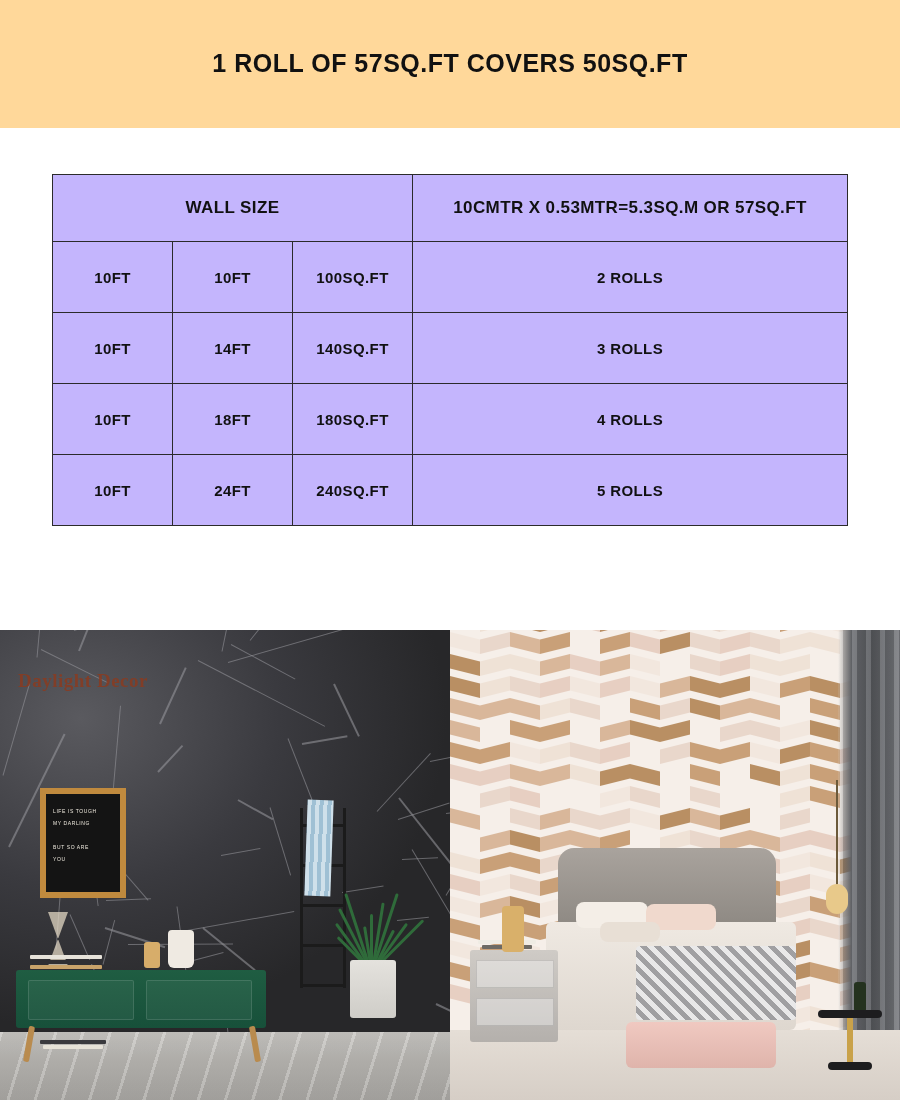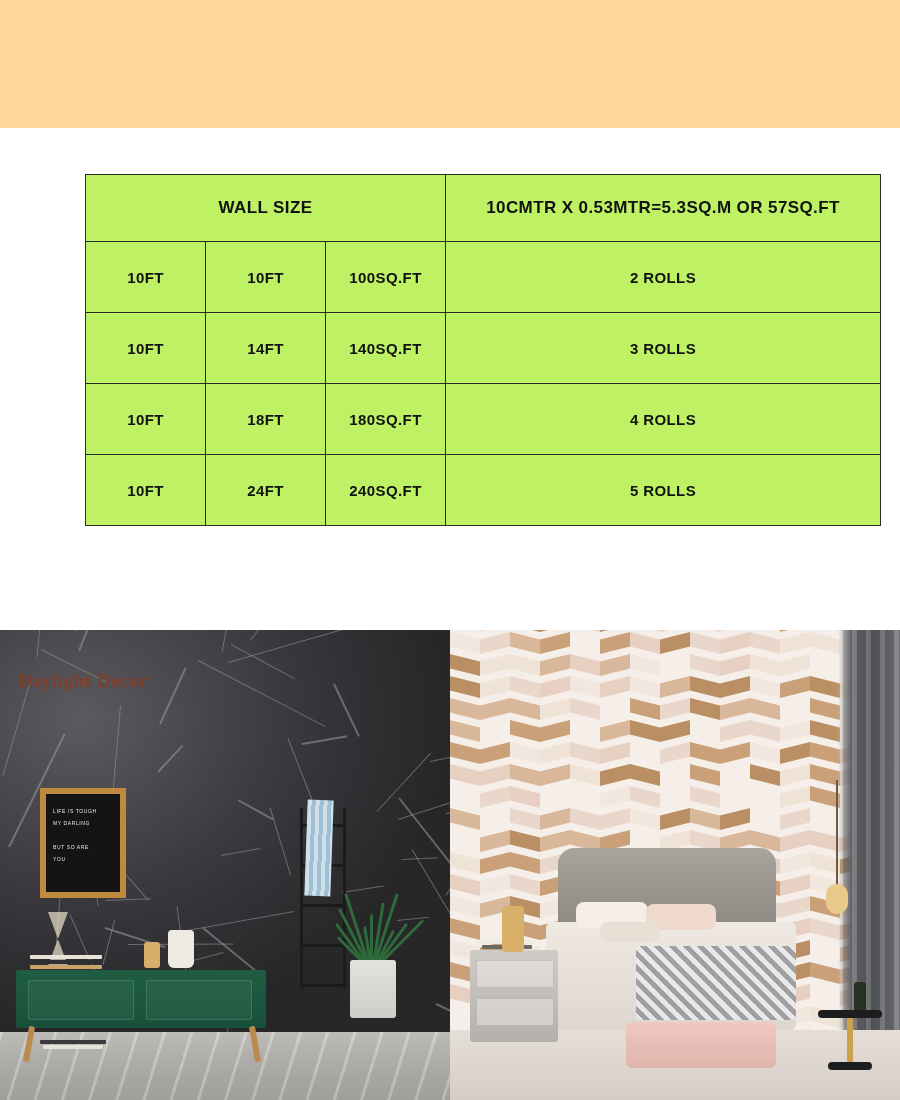--- a/index.html
+++ b/index.html
@@ -29,23 +29,22 @@
   }
 
   
   .table-wrap{
     padding:46px 52px 0 52px;
     box-sizing:border-box;
   }
   table.rolls{
     border-collapse:collapse;
     width:796px;
-    background:#bef264;
+    background:#c4b5fd;
     table-layout:fixed;
-    margin-left:33px;
   }
   table.rolls td{
     border:1px solid #2b2b2b;
     text-align:center;
     vertical-align:middle;
     font-weight:bold;
     color:#111111;
     letter-spacing:0.4px;
     text-transform:uppercase;
   }
@@ -214,20 +213,21 @@
   .st-top{position:absolute;left:0;top:0;width:64px;height:8px;background:#1d1d1f;border-radius:4px;}
   .st-stem{position:absolute;left:29px;top:8px;width:6px;height:46px;background:#c9a24a;}
   .st-base{position:absolute;left:10px;top:52px;width:44px;height:8px;background:#1d1d1f;border-radius:4px;}
   .bottle{position:absolute;right:34px;top:352px;width:12px;height:30px;background:#24321f;border-radius:3px;}
   .books-ns{position:absolute;left:28px;top:310px;width:58px;height:12px;}
 </style>
 </head>
 <body>
 
 <div class="banner">
+  <div class="banner-line">1 ROLL OF 57SQ.FT COVERS 50SQ.FT</div>
 </div>
 
 <div class="table-wrap">
   <table class="rolls">
     <tbody>
       <tr class="row-head1">
         <td colspan="3">WALL SIZE</td>
         <td class="c-r">10CMTR X 0.53MTR=5.3SQ.M OR 57SQ.FT</td>
       </tr>
       <tr class="row-body">

